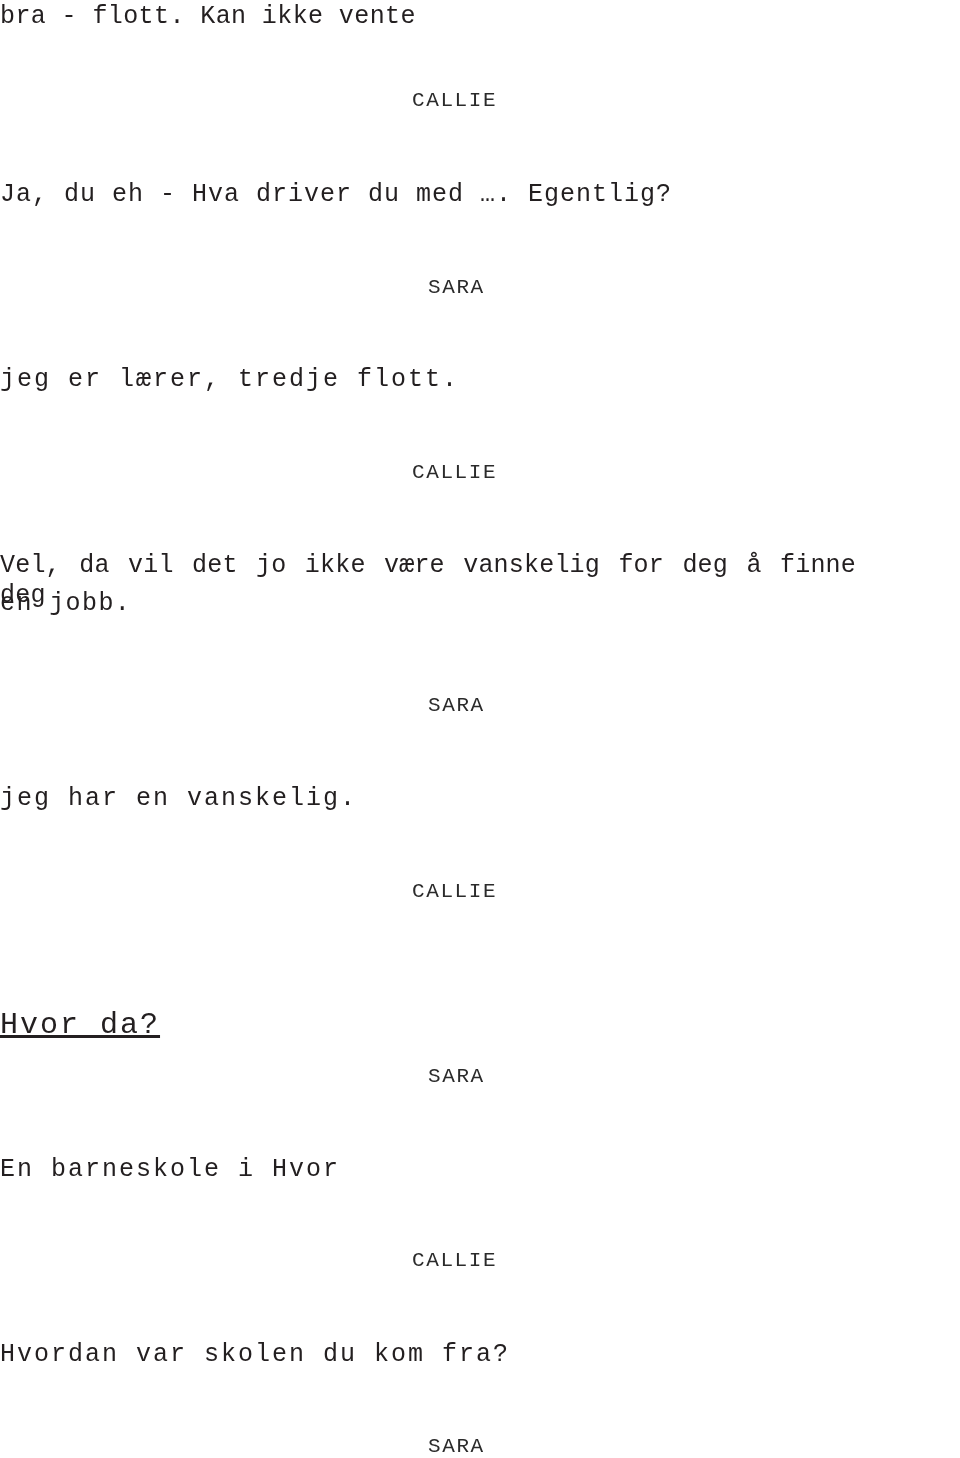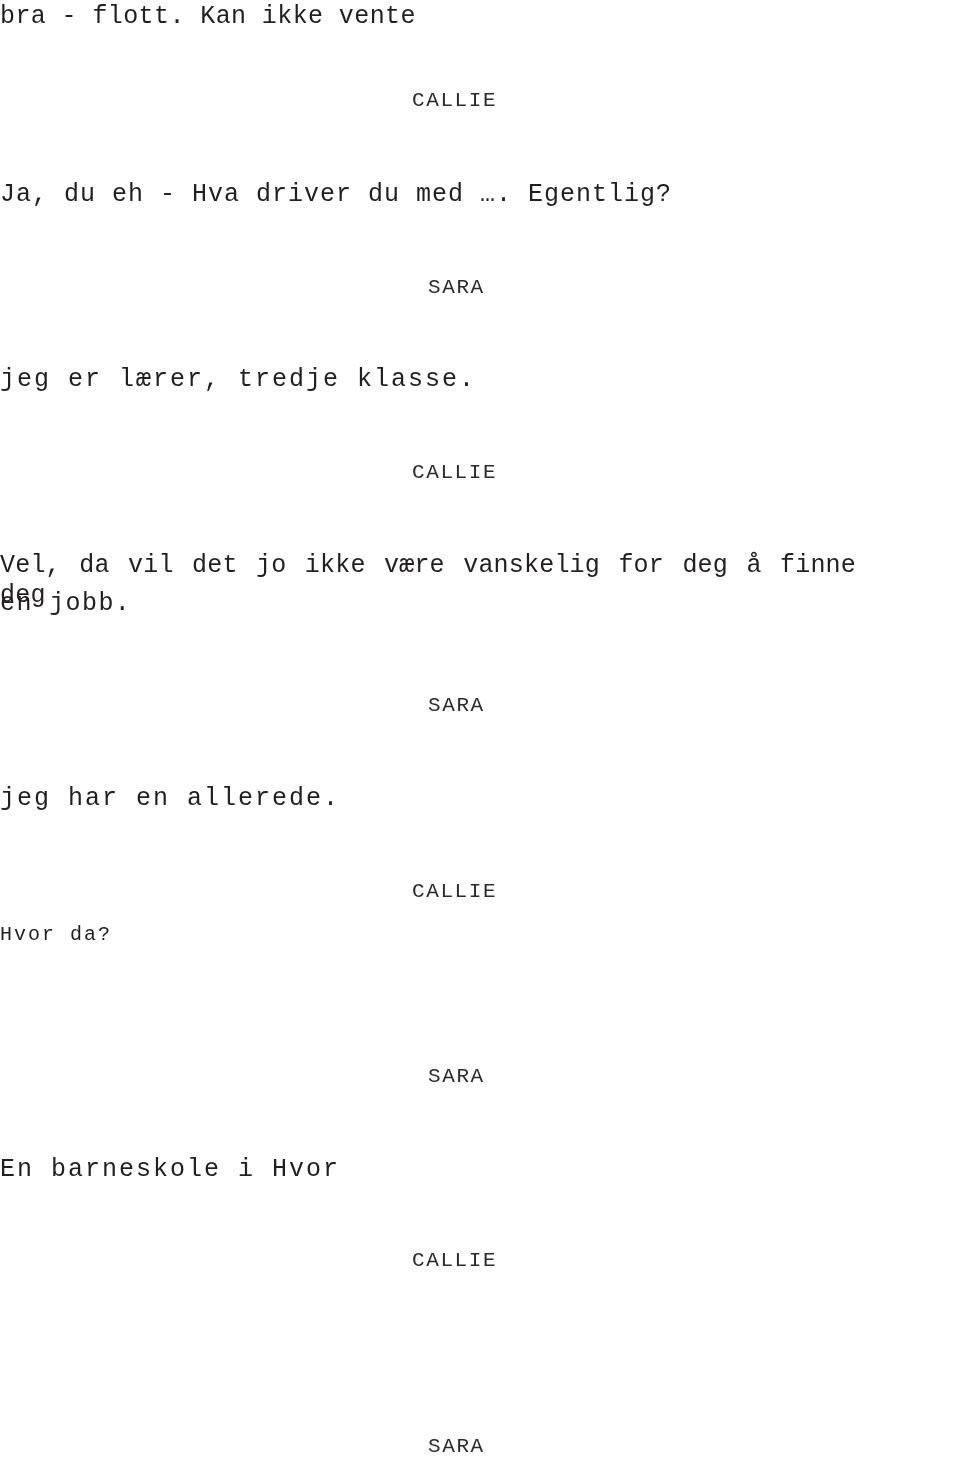--- a/index.html
+++ b/index.html
@@ -55,26 +55,27 @@
 </style>
 </head>
 <body>
 
 <div id="page">
 
   <div class="line dialogue" style="top: 2px; left: 0px; font-size: 25px; letter-spacing: 0.4px;">bra - flott. Kan ikke vente</div>
   <div class="line cue" style="top: 88px; left: 412px; font-size: 21px; letter-spacing: 1.6px;">CALLIE</div>
   <div class="line dialogue" style="top: 180px; left: 0px; font-size: 25px; letter-spacing: 1px;">Ja, du eh - Hva driver du med …. Egentlig?</div>
   <div class="line cue" style="top: 275px; left: 428px; font-size: 21px; letter-spacing: 1.6px;">SARA</div>
-  <div class="line dialogue" style="top: 365px; left: 0px; font-size: 25px; letter-spacing: 2px;">jeg er lærer, tredje klasse.</div>
+  <div class="line dialogue" style="top: 365px; left: 0px; font-size: 25px; letter-spacing: 2px;">jeg er lærer, tredje flott.</div>
   <div class="line cue" style="top: 460px; left: 412px; font-size: 21px; letter-spacing: 1.6px;">CALLIE</div>
   <div class="line dialogue justified" style="top: 551px; font-size: 25px; letter-spacing: 0.2px;">Vel, da vil det jo ikke være vanskelig for deg å finne deg</div>
   <div class="line dialogue" style="top: 589px; left: 0px; font-size: 25px; letter-spacing: 1.4px;">en jobb.</div>
   <div class="line cue" style="top: 693px; left: 428px; font-size: 21px; letter-spacing: 1.6px;">SARA</div>
-  <div class="line dialogue" style="top: 784px; left: 0px; font-size: 25px; letter-spacing: 2px;">jeg har en allerede.</div>
+  <div class="line dialogue" style="top: 784px; left: 0px; font-size: 25px; letter-spacing: 2px;">jeg har en vanskelig.</div>
   <div class="line cue" style="top: 879px; left: 412px; font-size: 21px; letter-spacing: 1.6px;">CALLIE</div>
-  <div class="line dialogue" style="top: 920px; left: 0px; font-size: 20px; letter-spacing: 2px;">Hvor da?</div>
+  <div class="line dialogue" style="top: 1010px; left: 0px; font-size: 30px; letter-spacing: 2px; text-decoration: underline;">Hvor da?</div>
   <div class="line cue" style="top: 1064px; left: 428px; font-size: 21px; letter-spacing: 1.6px;">SARA</div>
   <div class="line dialogue" style="top: 1155px; left: 0px; font-size: 25px; letter-spacing: 2px;">En barneskole i Hvor</div>
   <div class="line cue" style="top: 1248px; left: 412px; font-size: 21px; letter-spacing: 1.6px;">CALLIE</div>
+  <div class="line dialogue" style="top: 1340px; left: 0px; font-size: 25px; letter-spacing: 2px;">Hvordan var skolen du kom fra?</div>
   <div class="line cue" style="top: 1434px; left: 428px; font-size: 21px; letter-spacing: 1.6px;">SARA</div>
 
 </div>
 
 </body></html>

